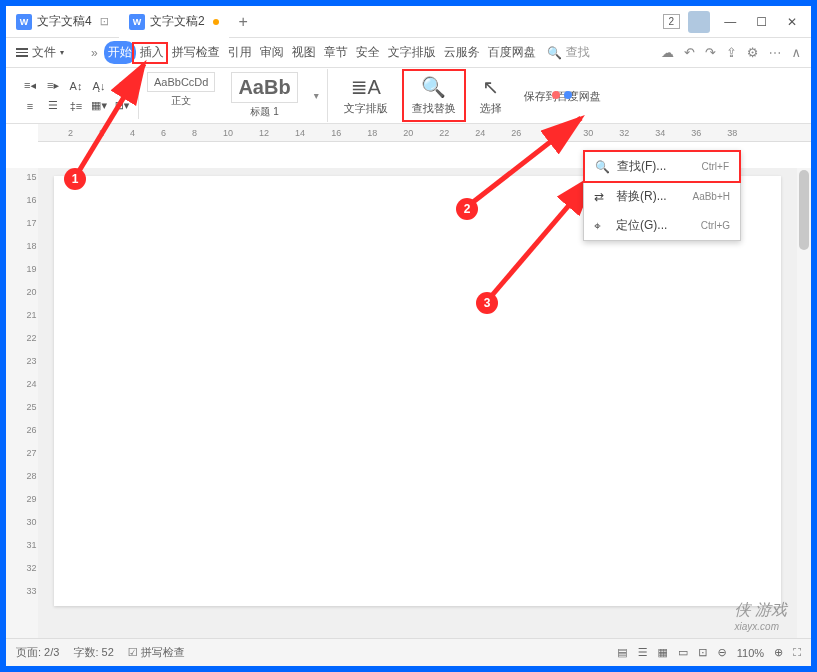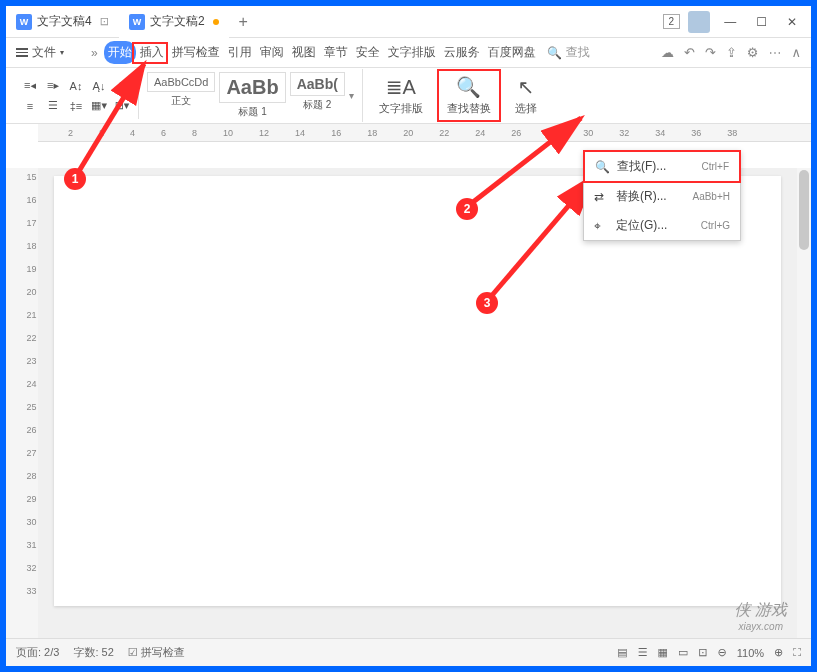--- a/index.html
+++ b/index.html
@@ -30,21 +30,21 @@
 .menu-item.highlighted { background: #4a8cff; color: #fff; }
 .menu-search { margin-left: 8px; color: #999; display: flex; align-items: center; gap: 3px; }
 .menu-right { margin-left: auto; display: flex; align-items: center; gap: 10px; color: #888; }
 .menu-ricon { font-size: 13px; }
 
 
 .ribbon { height: 56px; display: flex; align-items: center; border-bottom: 1px solid #e0e0e0; padding: 0 8px; }
 .ribbon-group { display: flex; flex-direction: column; align-items: center; padding: 0 6px; }
 .rg-row { display: flex; gap: 3px; }
 .small-btn { width: 20px; height: 20px; display: flex; align-items: center; justify-content: center; color: #555; font-size: 11px; }
-.style-group { display: flex; gap: 4px; border-left: 1px solid #e0e0e0; padding-left: 8px; }
+.style-group { display: flex; gap: 16px; border-left: 1px solid #e0e0e0; padding-left: 8px; }
 .style-box { text-align: center; font-size: 11px; color: #555; cursor: pointer; }
 .style-preview { border: 1px solid #ddd; padding: 3px 6px; font-size: 13px; color: #666; min-width: 52px; }
 .style-label { margin-top: 2px; font-size: 10px; }
 .ribbon-right { display: flex; gap: 6px; margin-left: 8px; border-left: 1px solid #e0e0e0; padding-left: 8px; }
 .big-btn { display: flex; flex-direction: column; align-items: center; justify-content: center; padding: 4px 8px; font-size: 11px; color: #555; cursor: pointer; }
 .big-btn.highlighted { border: 2px solid #ff2a2a; }
 .big-btn-icon { font-size: 20px; margin-bottom: 2px; }
 .cloud-icon { width: 24px; height: 16px; position: relative; }
 .cloud-icon::before { content: ""; position: absolute; width: 8px; height: 8px; border-radius: 50%; background: #4a8cff; left: 2px; top: 4px; }
 .cloud-icon::after { content: ""; position: absolute; width: 8px; height: 8px; border-radius: 50%; background: #ff6b6b; right: 2px; top: 4px; }
@@ -68,21 +68,21 @@
 
 
 .statusbar { position: absolute; bottom: 0; left: 0; right: 0; height: 28px; background: #f5f5f5; border-top: 1px solid #ddd; display: flex; align-items: center; padding: 0 10px; font-size: 11px; color: #666; gap: 14px; }
 .status-right { margin-left: auto; display: flex; align-items: center; gap: 10px; }
 
 
 .red-box { position: absolute; border: 2.5px solid #ff2a2a; pointer-events: none; z-index: 50; }
 .arrow-line { position: absolute; pointer-events: none; z-index: 49; }
 .marker { position: absolute; width: 22px; height: 22px; background: #ff2a2a; border-radius: 50%; color: #fff; font-size: 12px; font-weight: bold; display: flex; align-items: center; justify-content: center; z-index: 60; pointer-events: none; }
 
-.watermark { position: absolute; right: 24px; bottom: 34px; font-size: 16px; color: #999; font-style: italic; z-index: 40; text-align: center; }
+.watermark { position: absolute; right: 24px; bottom: 34px; font-size: 16px; color: #999; font-style: italic; z-index: 40; text-align: left; }
 .watermark small { font-size: 10px; display: block; }
 </style>
 </head>
 <body>
 
 <div class="window">
 
   <div class="titlebar">
     <div class="tab">
       <span class="tab-icon">W</span>
@@ -160,38 +160,38 @@
     </div>
     <div class="style-group">
       <div class="style-box">
         <div class="style-preview" style="font-size:11px">AaBbCcDd</div>
         <div class="style-label">正文</div>
       </div>
       <div class="style-box">
         <div class="style-preview" style="font-weight:bold;font-size:20px">AaBb</div>
         <div class="style-label">标题 1</div>
       </div>
-      <div class="style-box">
-        <div class="style-preview" style="font-weight:bold;font-size:14px">AaBb(</div>
-        <div class="style-label">标题 2</div>
-      </div>
       <span style="color:#888;align-self:center;font-size:10px">▾</span>
     </div>
     <div class="ribbon-right">
       <div class="big-btn">
         <span class="big-btn-icon">≣A</span>
         <span>文字排版</span>
       </div>
       <div class="big-btn highlighted">
         <span class="big-btn-icon">🔍</span>
         <span>查找替换</span>
       </div>
       <div class="big-btn">
         <span class="big-btn-icon">↖</span>
         <span>选择</span>
+      </div>
+      <div class="big-btn">
+        <span class="big-btn-icon"><span class="cloud-icon"></span></span>
+        <span>保存到百度网盘</span>
       </div>
     </div>
   </div>
 
   <div class="ruler-h">
     <span>2</span>
       <span>2</span>
       <span>4</span>
       <span>6</span>
       <span>8</span>

